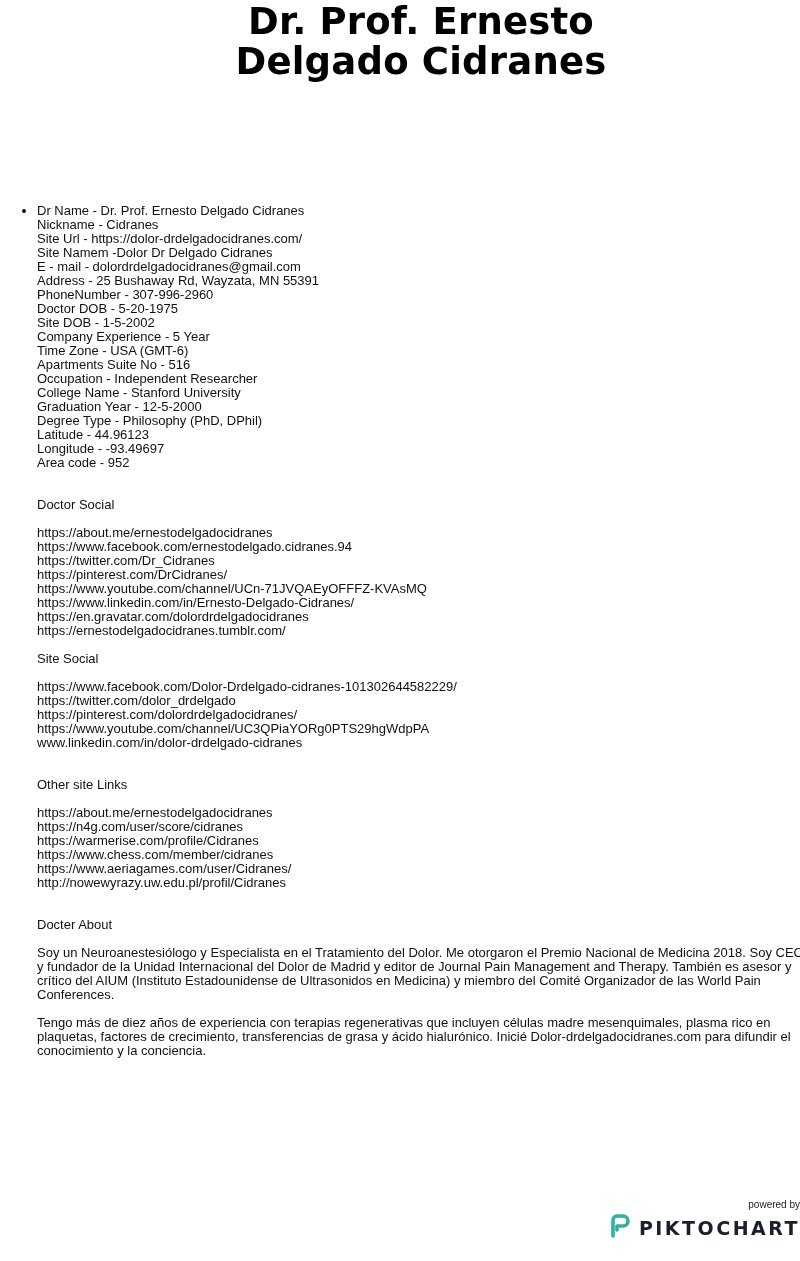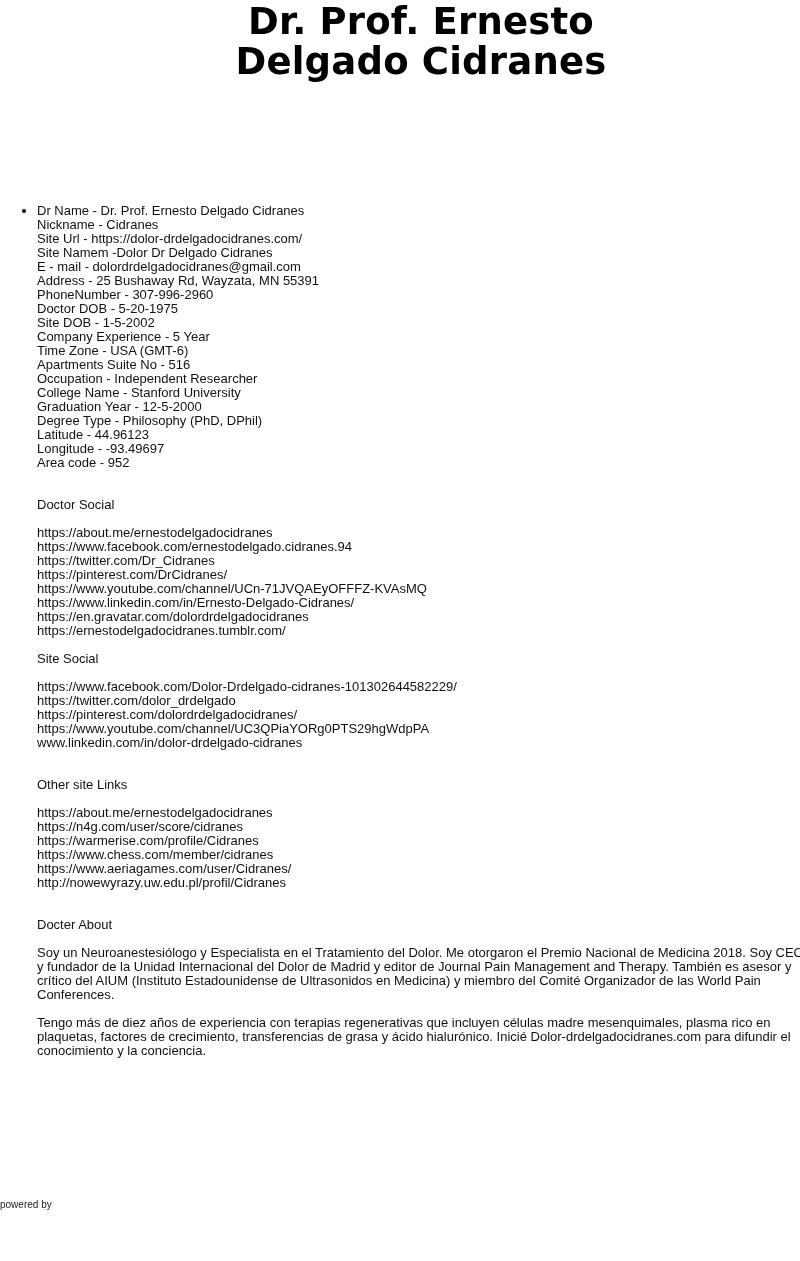--- a/index.html
+++ b/index.html
@@ -12,21 +12,21 @@
   .content {
     position:absolute; left:0; top:204px; width:860px;
     font-family:"Liberation Sans", sans-serif; font-size:13px; line-height:14px; color:#111;
   }
   ul.main { margin:0; padding-left:37px; list-style:disc; }
   ul.main > li { padding:0; }
   .line { display:block; white-space:nowrap; }
   .gap { height:14px; }
   .gap2 { height:28px; }
   .para { white-space:normal; width:768px; }
-  .footer { position:absolute; left:0; width:800px; top:1199px; text-align:left; }
+  .footer { position:absolute; left:0; width:800px; top:1199px; text-align:right; }
   .powered { font-family:"Liberation Sans", sans-serif; font-size:10px; color:#222; }
   .brand { display:inline-flex; align-items:center; margin-top:4px; }
   .brand-name { font-family:"DejaVu Sans", sans-serif; font-weight:bold; font-size:19px; letter-spacing:2.5px; color:#1b1f2b; margin-left:8px; }
 </style>
 </head>
 <body>
 
 <div class="title">
   <div>Dr. Prof. Ernesto</div>
   <div>Delgado Cidranes</div>
@@ -99,13 +99,21 @@
       <div class="gap"></div>
       <div class="para">Soy un Neuroanestesiólogo y Especialista en el Tratamiento del Dolor. Me otorgaron el Premio Nacional de Medicina 2018. Soy CEO y fundador de la Unidad Internacional del Dolor de Madrid y editor de Journal Pain Management and Therapy. También es asesor y crítico del AIUM (Instituto Estadounidense de Ultrasonidos en Medicina) y miembro del Comité Organizador de las World Pain Conferences.</div>
       <div class="gap"></div>
       <div class="para">Tengo más de diez años de experiencia con terapias regenerativas que incluyen células madre mesenquimales, plasma rico en plaquetas, factores de crecimiento, transferencias de grasa y ácido hialurónico. Inicié Dolor-drdelgadocidranes.com para difundir el conocimiento y la conciencia.</div>
     </li>
   </ul>
 </div>
 
 <div class="footer">
   <div class="powered">powered by</div>
+  <div class="brand">
+    <span>
+      <svg width="22" height="24" viewBox="0 0 22 24">
+        <path d="M4 22 V6 a4 4 0 0 1 4-4 h6 a5 5 0 0 1 0 10 h-6 v4" fill="none" stroke="#2bb3a6" stroke-width="3.6" stroke-linecap="round" stroke-linejoin="round"></path>
+      </svg>
+    </span>
+    <span class="brand-name">PIKTOCHART</span>
+  </div>
 </div>
 
 </body></html>

